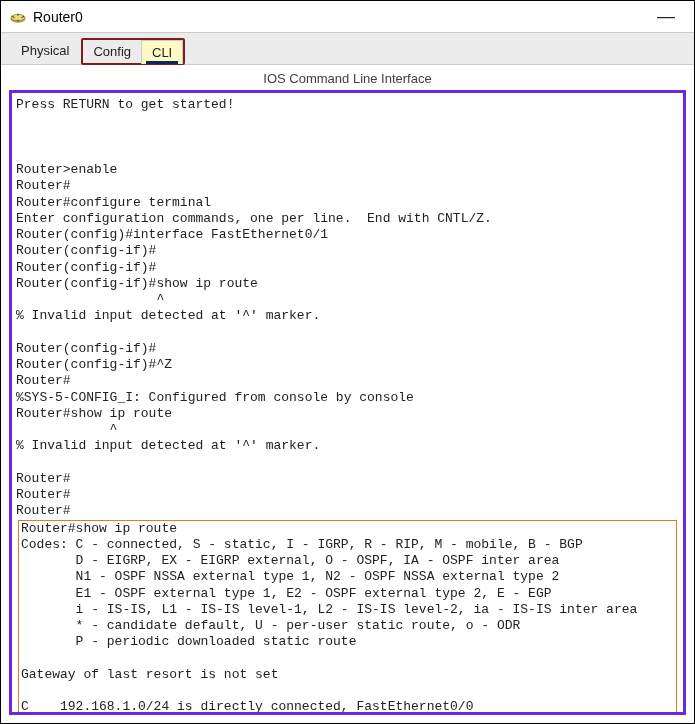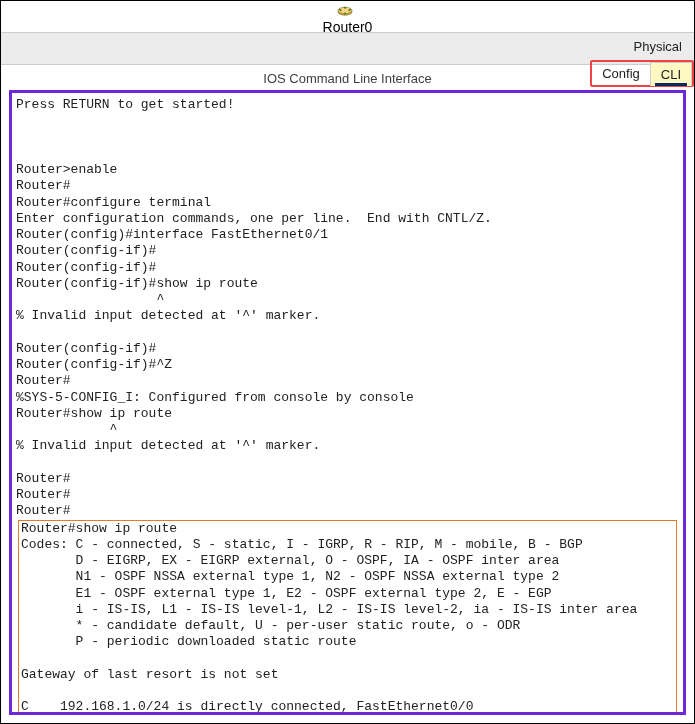--- a/index.html
+++ b/index.html
@@ -20,21 +20,20 @@
     flex-direction: column;
     background: #fff;
   }
   .titlebar {
     height: 32px;
     display: flex;
     align-items: center;
     padding: 0 8px;
     border-bottom: 1px solid #ccc;
     background: #fff;
-    flex-direction: column;
   }
   .titlebar .icon {
     width: 18px;
     height: 18px;
     margin-right: 6px;
     display: flex;
     align-items: center;
     justify-content: center;
   }
   .titlebar .title {
@@ -48,21 +47,20 @@
     color: #222;
     cursor: default;
   }
   .tabbar {
     height: 32px;
     background: #ececec;
     display: flex;
     align-items: flex-end;
     padding-left: 8px;
     border-bottom: 1px solid #ccc;
-    flex-direction: column;
   }
   .tab {
     padding: 6px 12px;
     font-size: 13px;
     color: #222;
     cursor: pointer;
     position: relative;
     background: transparent;
   }
   .tab.active {
@@ -76,21 +74,21 @@
     content: "";
     position: absolute;
     left: 4px;
     right: 4px;
     bottom: 0px;
     height: 3px;
     background: #0b2a5b;
   }
   .tab-highlight-group {
     display: flex;
-    border: 2px solid #ef4444;
+    border: 2px solid #7f1d1d;
     border-radius: 2px;
     margin-bottom: -1px;
   }
   .tab-highlight-group .tab {
     padding: 4px 10px;
   }
   .subtitle {
     text-align: center;
     font-size: 13px;
     padding: 6px 0 4px 0;

